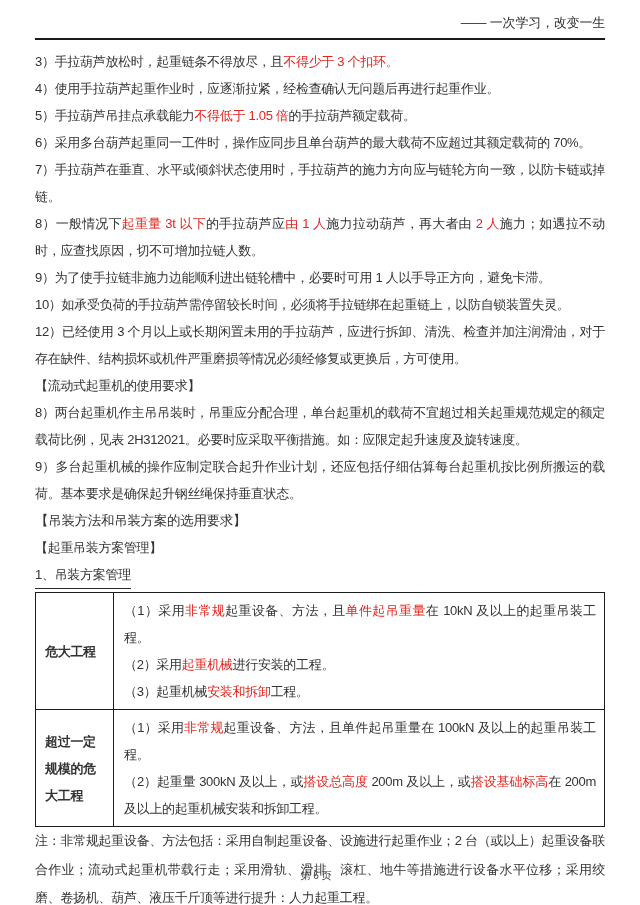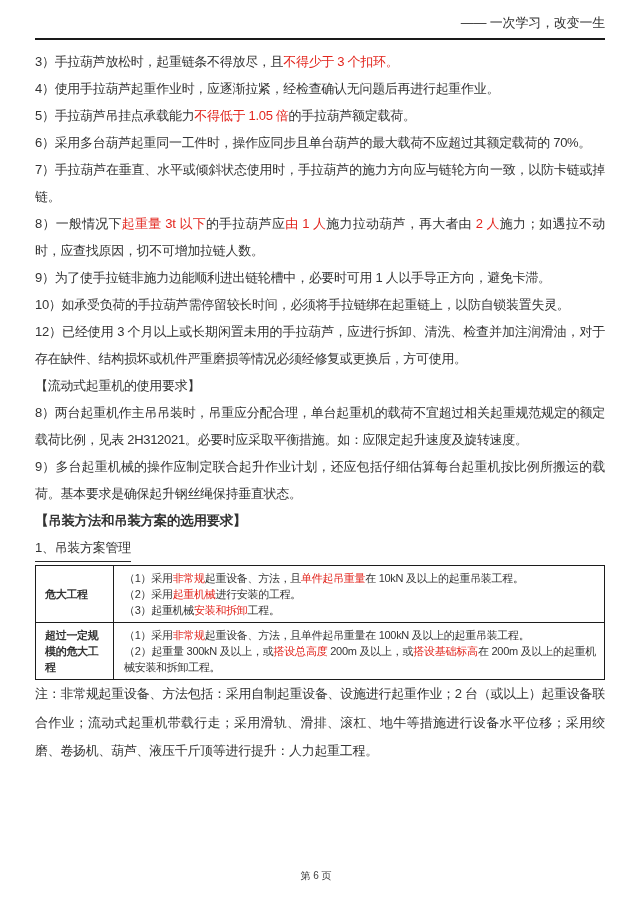--- a/index.html
+++ b/index.html
@@ -26,41 +26,41 @@
   .content {
     padding: 8px 35px 0 35px;
     font-size: 13px;
     letter-spacing: -0.3px;
     line-height: 27px;
     text-align: justify;
   }
   p.para { margin: 0; }
   .red { color: var(--accent-red, #e2241c); }
   .heading-bold {
-    font-weight: bold;
+    font-weight: normal;
     font-size: 13.5px;
     margin-top: 16px;
   }
   .heading-plain { font-size: 13px; }
   .list-title-wrap { margin-top: 1px; }
   .underlined {
     display: inline-block;
     border-bottom: 1.5px solid #2a2a2a;
     padding-bottom: 0px;
   }
   table.hazard {
     width: 100%;
     border-collapse: collapse;
     margin-top: 3px;
   }
   table.hazard td {
     border: 1.5px solid #1c1c1c;
     vertical-align: middle;
-    font-size: 11px;
-    line-height: 16px;
+    font-size: 13px;
+    line-height: 27px;
   }
   td.row-label {
     width: 78px;
     padding: 4px 6px 4px 9px;
     text-align: left;
     font-weight: bold;
   }
   td.row-content { padding: 4px 8px 4px 10px; }
   td.row-content p { margin: 0; text-align: justify; }
   .note {
@@ -95,20 +95,21 @@
     <p class="para"><span>8）一般情况下</span><span class="red">起重量 3t 以下</span><span>的手拉葫芦应</span><span class="red">由 1 人</span><span>施力拉动葫芦，再大者由 </span><span class="red">2 人</span><span>施力；如遇拉不动时，应查找原因，切不可增加拉链人数。</span></p>
     <p class="para"><span>9）为了使手拉链非施力边能顺利进出链轮槽中，必要时可用 1 人以手导正方向，避免卡滞。</span></p>
     <p class="para"><span>10）如承受负荷的手拉葫芦需停留较长时间，必须将手拉链绑在起重链上，以防自锁装置失灵。</span></p>
     <p class="para"><span>12）已经使用 3 个月以上或长期闲置未用的手拉葫芦，应进行拆卸、清洗、检查并加注润滑油，对于存在缺件、结构损坏或机件严重磨损等情况必须经修复或更换后，方可使用。</span></p>
 
     <p class="para heading-plain">【流动式起重机的使用要求】</p>
     <p class="para"><span>8）两台起重机作主吊吊装时，吊重应分配合理，单台起重机的载荷不宜超过相关起重规范规定的额定载荷比例，见表 2H312021。必要时应采取平衡措施。如：应限定起升速度及旋转速度。</span></p>
     <p class="para"><span>9）多台起重机械的操作应制定联合起升作业计划，还应包括仔细估算每台起重机按比例所搬运的载荷。基本要求是确保起升钢丝绳保持垂直状态。</span></p>
 
     <p class="para heading-bold">【吊装方法和吊装方案的选用要求】</p>
+    <p class="para heading-plain">【起重吊装方案管理】</p>
     <p class="para list-title-wrap"><span class="underlined">1、吊装方案管理</span></p>
 
     <table class="hazard">
       <tbody>
           <tr>
         <td class="row-label">危大工程</td>
         <td class="row-content">
           <p><span>（1）采用</span><span class="red">非常规</span><span>起重设备、方法，且</span><span class="red">单件起吊重量</span><span>在 10kN 及以上的起重吊装工程。</span></p>
           <p><span>（2）采用</span><span class="red">起重机械</span><span>进行安装的工程。</span></p>
           <p><span>（3）起重机械</span><span class="red">安装和拆卸</span><span>工程。</span></p>

